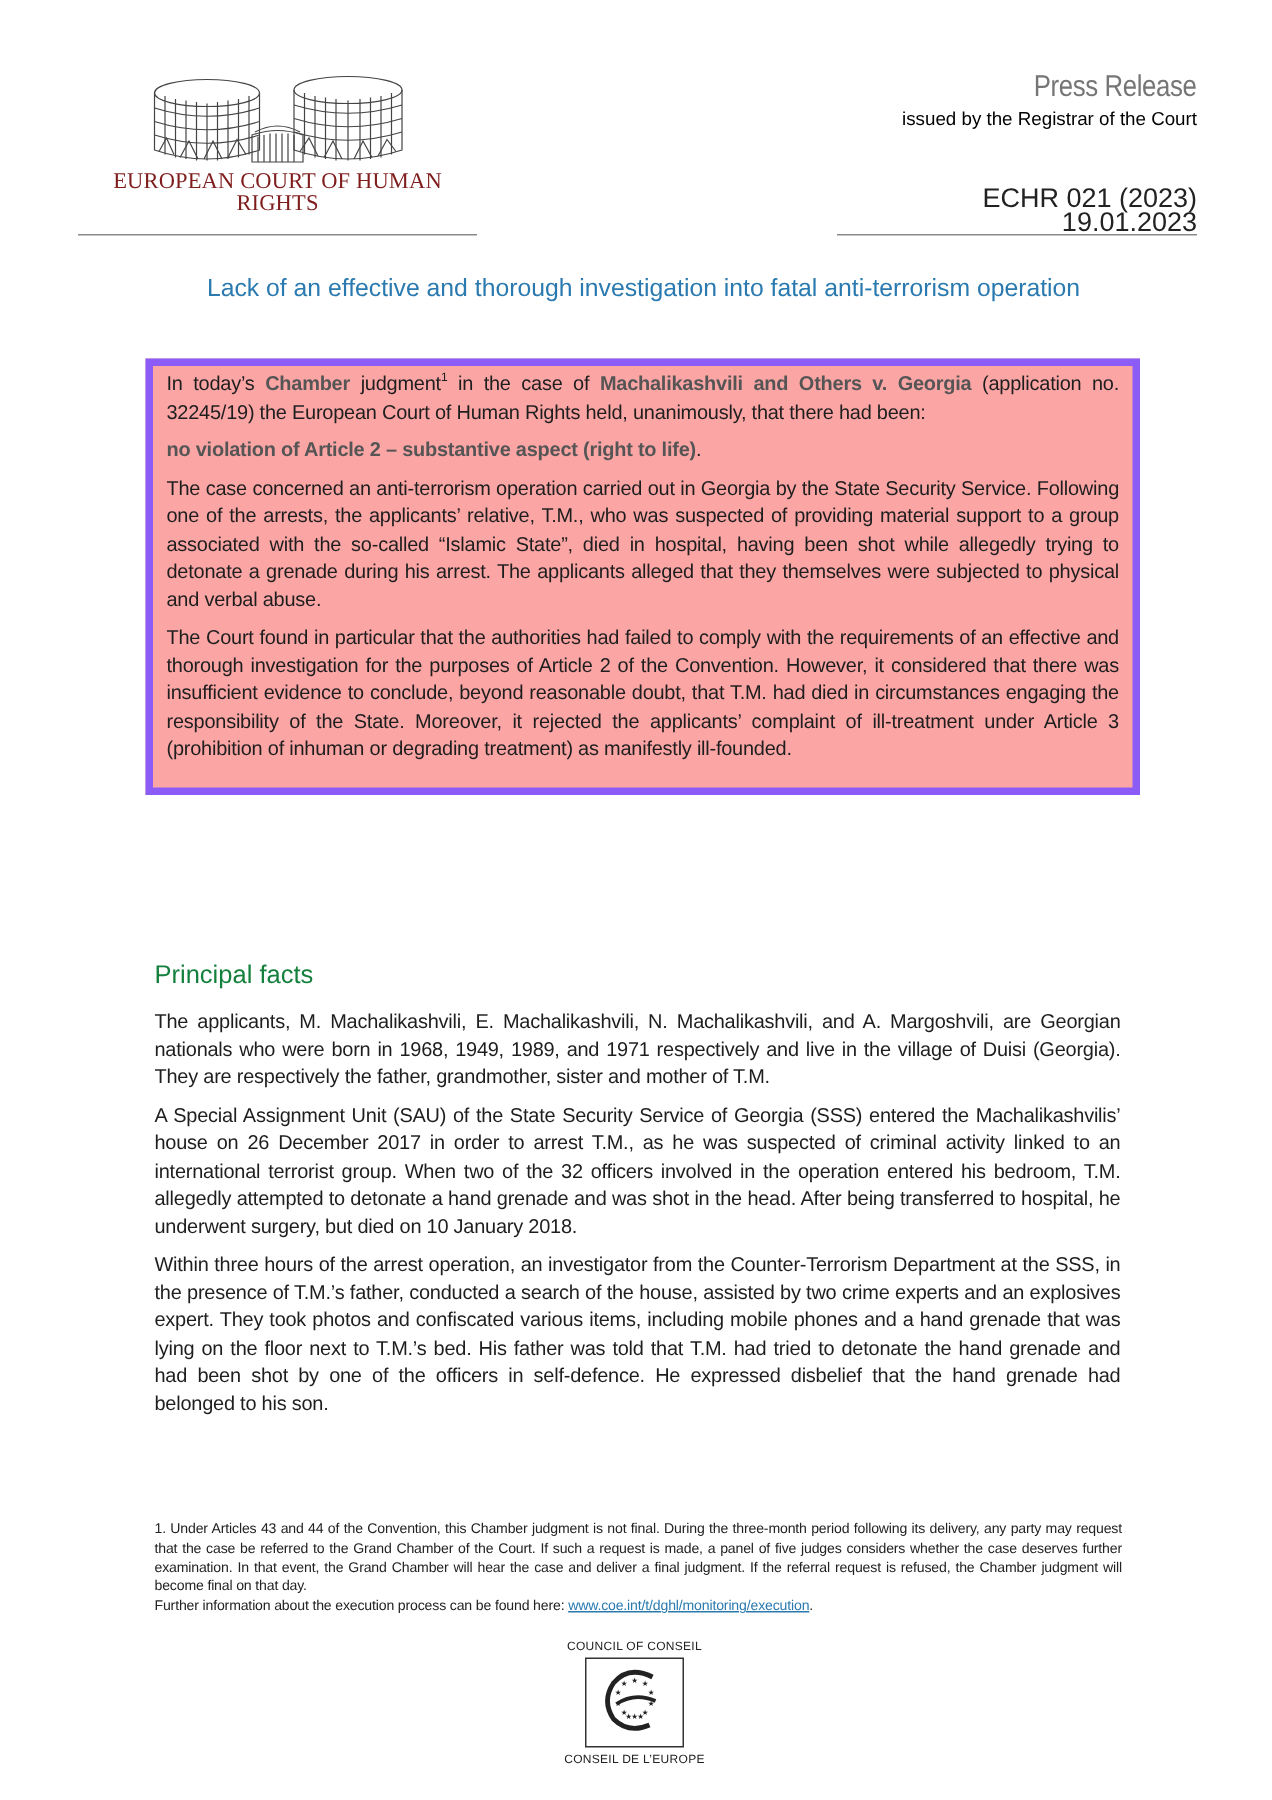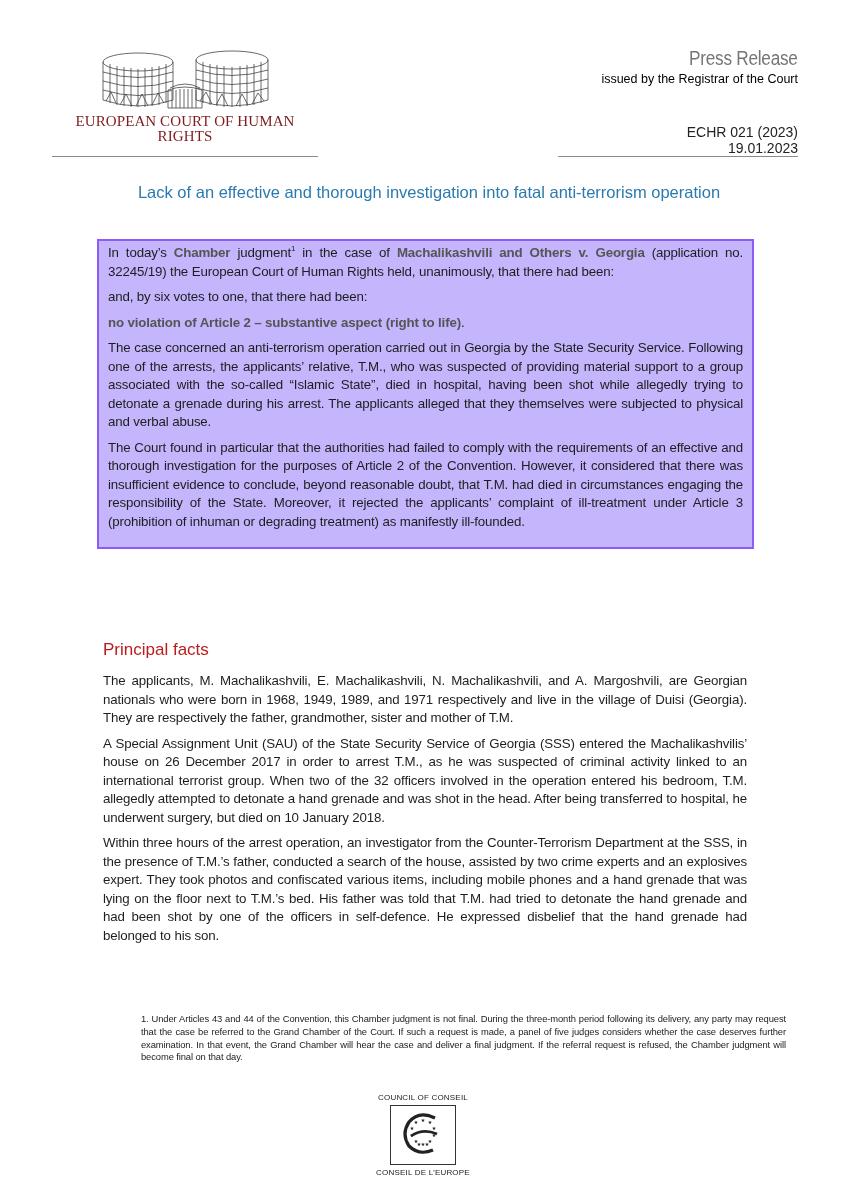--- a/index.html
+++ b/index.html
@@ -9,39 +9,39 @@
   .logo-block { position: absolute; left: 52px; top: 48px; width: 266px; }
   .logo-svg { display: block; margin: 0 auto; }
   .court-name { font-family: "Liberation Serif", serif; font-size: 15px; color: #7f1d1d;
                 text-align: center; line-height: 15px; letter-spacing: 0.1px; }
   .logo-rule { position: absolute; left: 52px; top: 156px; width: 266px; height: 1px; background: #8a8a8a; }
 
   .header-right { position: absolute; right: 50px; top: 46px; text-align: right; }
   .press-release { font-family: "Liberation Sans", sans-serif; font-size: 20px; color: #767676;
                    letter-spacing: -0.3px; line-height: 24px; transform: scaleX(0.86); transform-origin: right; }
   .issued-by { font-size: 12.5px; color: #000000; margin-top: 2px; }
-  .ref-block { position: absolute; right: 50px; top: 124px; text-align: right; font-size: 14px; line-height: 16px; color: #222; }
+  .ref-block { position: absolute; right: 50px; top: 124px; text-align: right; font-size: 18px; line-height: 16px; color: #222; }
   .right-rule { position: absolute; right: 50px; top: 156px; width: 240px; height: 1px; background: #8a8a8a; }
 
   .title { position: absolute; left: 103px; width: 652px; top: 180px; text-align: center;
            color: #2a7ab0; font-size: 16.5px; line-height: 24px; }
 
   .summary-box { position: absolute; left: 97px; top: 239px; width: 635px; padding: 3px 9px 4px 9px;
-                 background: #c4b5fd; border: 2px solid #8b5cf6; }
+                 background: #fca5a5; border: 5px solid #8b5cf6; }
   .summary-box p { margin: 0 0 7px 0; font-size: 13.3px; line-height: 18.5px; text-align: justify; letter-spacing: -0.15px; }
   .summary-box p:last-child { margin-bottom: 12px; }
   .hl { font-weight: bold; color: #555555; }
   sup { font-size: 8px; vertical-align: top; line-height: 10px; }
 
-  .section-heading { position: absolute; left: 103px; top: 640px; font-size: 17px; color: #b91c1c; }
+  .section-heading { position: absolute; left: 103px; top: 640px; font-size: 17px; color: #15803d; }
 
   .body-text { position: absolute; left: 103px; width: 644px; top: 672px; }
   .body-text p { margin: 0 0 7px 0; font-size: 13.3px; line-height: 18.5px; text-align: justify; letter-spacing: -0.15px; }
   .footnote { position: absolute; left: 103px; width: 645px; top: 1013px; font-size: 9.4px; line-height: 12.8px;
-              text-align: justify; color: #222; letter-spacing: -0.1px; margin-left: 38px; }
+              text-align: justify; color: #222; letter-spacing: -0.1px; }
   .footnote p { margin: 0; }
   .footnote a { color: #2a7ab0; text-decoration: underline; }
 
   .coe { position: absolute; left: 365px; top: 1093px; width: 116px; text-align: center; }
   .coe-label { font-size: 8px; color: #222; letter-spacing: 0.2px; line-height: 10px; }
   .coe-box { width: 64px; height: 58px; border: 1px solid #333; margin: 2px auto 3px auto; position: relative; }
 </style>
 </head>
 <body>
 
@@ -77,35 +77,35 @@
 <div class="ref-block">
   <div>ECHR 021 (2023)</div>
   <div>19.01.2023</div>
 </div>
 <div class="right-rule"></div>
 
 <div class="title">Lack of an effective and thorough investigation into fatal anti-terrorism operation</div>
 
 <div class="summary-box">
   <p><span>In today’s </span><span class="hl">Chamber</span><span> judgment</span><sup>1</sup><span> in the case of </span><span class="hl">Machalikashvili and Others v. Georgia</span><span> (application no. 32245/19) the European Court of Human Rights held, unanimously, that there had been:</span></p>
-  <p>and, by six votes to one, that there had been:</p>
   <p><span class="hl">no violation of Article 2 – substantive aspect (right to life)</span><span>.</span></p>
   <p>The case concerned an anti-terrorism operation carried out in Georgia by the State Security Service. Following one of the arrests, the applicants’ relative, T.M., who was suspected of providing material support to a group associated with the so-called “Islamic State”, died in hospital, having been shot while allegedly trying to detonate a grenade during his arrest. The applicants alleged that they themselves were subjected to physical and verbal abuse.</p>
   <p>The Court found in particular that the authorities had failed to comply with the requirements of an effective and thorough investigation for the purposes of Article 2 of the Convention. However, it considered that there was insufficient evidence to conclude, beyond reasonable doubt, that T.M. had died in circumstances engaging the responsibility of the State. Moreover, it rejected the applicants’ complaint of ill-treatment under Article 3 (prohibition of inhuman or degrading treatment) as manifestly ill-founded.</p>
 </div>
 
 <div class="section-heading">Principal facts</div>
 <div class="body-text">
   <p>The applicants, M. Machalikashvili, E. Machalikashvili, N. Machalikashvili, and A. Margoshvili, are Georgian nationals who were born in 1968, 1949, 1989, and 1971 respectively and live in the village of Duisi (Georgia). They are respectively the father, grandmother, sister and mother of T.M.</p>
   <p>A Special Assignment Unit (SAU) of the State Security Service of Georgia (SSS) entered the Machalikashvilis’ house on 26 December 2017 in order to arrest T.M., as he was suspected of criminal activity linked to an international terrorist group. When two of the 32 officers involved in the operation entered his bedroom, T.M. allegedly attempted to detonate a hand grenade and was shot in the head. After being transferred to hospital, he underwent surgery, but died on 10 January 2018.</p>
   <p>Within three hours of the arrest operation, an investigator from the Counter-Terrorism Department at the SSS, in the presence of T.M.’s father, conducted a search of the house, assisted by two crime experts and an explosives expert. They took photos and confiscated various items, including mobile phones and a hand grenade that was lying on the floor next to T.M.’s bed. His father was told that T.M. had tried to detonate the hand grenade and had been shot by one of the officers in self-defence. He expressed disbelief that the hand grenade had belonged to his son.</p>
 </div>
 
 <div class="footnote">
   <p>1.  Under Articles 43 and 44 of the Convention, this Chamber judgment is not final. During the three-month period following its delivery, any party may request that the case be referred to the Grand Chamber of the Court. If such a request is made, a panel of five judges considers whether the case deserves further examination. In that event, the Grand Chamber will hear the case and deliver a final judgment. If the referral request is refused, the Chamber judgment will become final on that day.</p>
+  <p><span>Further information about the execution process can be found here: </span><a href="#">www.coe.int/t/dghl/monitoring/execution</a><span>.</span></p>
 </div>
 
 <div class="coe">
   <div class="coe-label">COUNCIL OF CONSEIL</div>
   <div class="coe-box">
     <svg width="64" height="58" viewBox="0 0 64 58">
       <path d="M44 12 Q28 4 18 16 Q10 28 18 40 Q28 50 42 44" fill="none" stroke="#222" stroke-width="3.2"></path>
       <path d="M20 30 Q32 22 46 28" fill="none" stroke="#222" stroke-width="2.6"></path>
       <g fill="#222" font-size="5" font-family="DejaVu Sans, sans-serif" text-anchor="middle">
         <text x="32" y="16">★</text>

